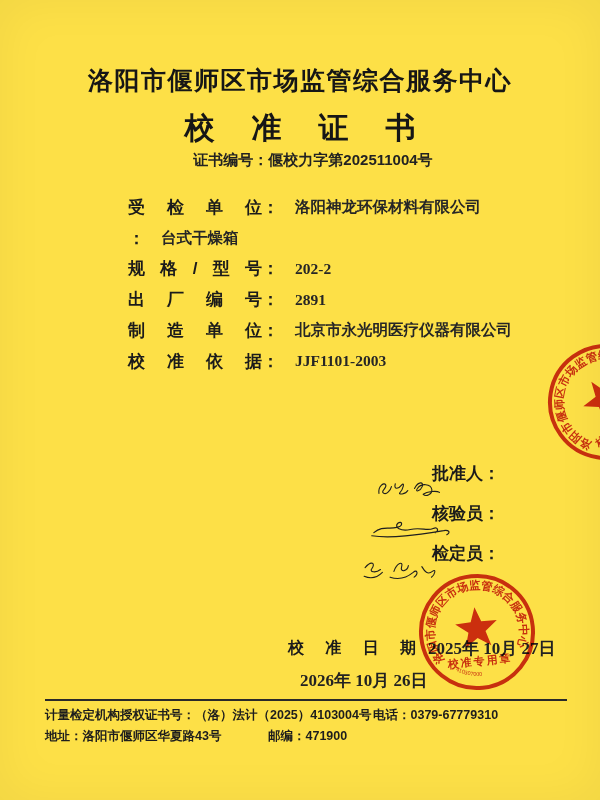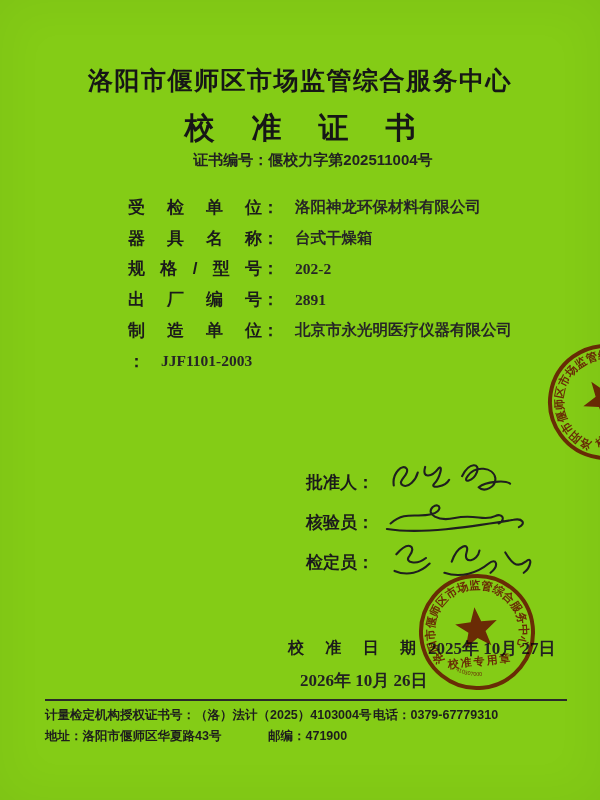--- a/index.html
+++ b/index.html
@@ -5,21 +5,21 @@
   * { margin: 0; padding: 0; box-sizing: border-box; }
   html, body { width: 600px; height: 800px; }
   body {
     font-family: "Liberation Sans", sans-serif;
     background: #ffffff;
     color: #1e1e1e;
   }
   .page {
     position: relative;
     width: 600px; height: 800px;
-    background: #84cc16;
+    background: #fde047;
     overflow: hidden;
     box-shadow: inset 0 0 50px rgba(0,0,0,0.05);
   }
   .title1 {
     position: absolute; top: 64px; left: 0; width: 100%;
     text-align: center;
     font-size: 25px; font-weight: bold; letter-spacing: 1.5px;
     color: #161616;
   }
   .title2 {
@@ -47,21 +47,21 @@
     color: #1b1b1b;
   }
   .fcolon { font-size: 17px; font-weight: bold; }
   .fvalue {
     margin-left: 16px;
     font-family: "Liberation Serif", serif;
     font-size: 15.5px; font-weight: 600;
     color: #262626;
   }
   .sigs { position: absolute; top: 462px; left: 306px; }
-  .sig-row { display: flex; align-items: center; height: 40px; }
+  .sig-row { display: flex; align-items: flex-end; height: 40px; flex-direction: column; }
   .slabel { font-size: 17px; font-weight: bold; white-space: nowrap; color: #1b1b1b; }
   .sig-svg { margin-left: 4px; margin-top: -8px; }
   .sig-svg path { fill: none; stroke: #1f1f1f; stroke-width: 2.3; stroke-linecap: round; stroke-linejoin: round; }
   .dates { position: absolute; top: 633px; left: 288px; }
   .drow { display: flex; align-items: center; height: 31.5px; }
   .dlabel {
     display: inline-block; width: 128px;
     font-size: 16px; font-weight: bold;
     text-align: justify; text-align-last: justify;
     color: #1b1b1b; white-space: nowrap;
@@ -106,40 +106,40 @@
 
   <div class="certno"><span>证书编号：</span><span>偃校力字第202511004号</span></div>
 
   <div class="fields">
     <div class="frow">
       <span class="flabel">受检单位</span>
         <span class="fcolon">：</span>
       <span class="fvalue">洛阳神龙环保材料有限公司</span>
     </div>
     <div class="frow">
-      <span class="flabel">器具名称</span>
         <span class="fcolon">：</span>
       <span class="fvalue">台式干燥箱</span>
     </div>
     <div class="frow">
       <span class="flabel">规格/型号</span>
         <span class="fcolon">：</span>
       <span class="fvalue">202-2</span>
     </div>
     <div class="frow">
       <span class="flabel">出厂编号</span>
         <span class="fcolon">：</span>
       <span class="fvalue">2891</span>
     </div>
     <div class="frow">
       <span class="flabel">制造单位</span>
         <span class="fcolon">：</span>
       <span class="fvalue">北京市永光明医疗仪器有限公司</span>
     </div>
     <div class="frow">
+      <span class="flabel">校准依据</span>
         <span class="fcolon">：</span>
       <span class="fvalue">JJF1101-2003</span>
     </div>
   </div>
 
   <div class="sigs">
     <div class="sig-row">
       <span class="slabel">批准人：</span>
       <svg class="sig-svg" width="170" height="48" viewBox="0 0 170 52">
         <path d="M10,34 C8,20 20,10 24,16 C28,22 12,30 20,34 C26,37 34,28 36,20

